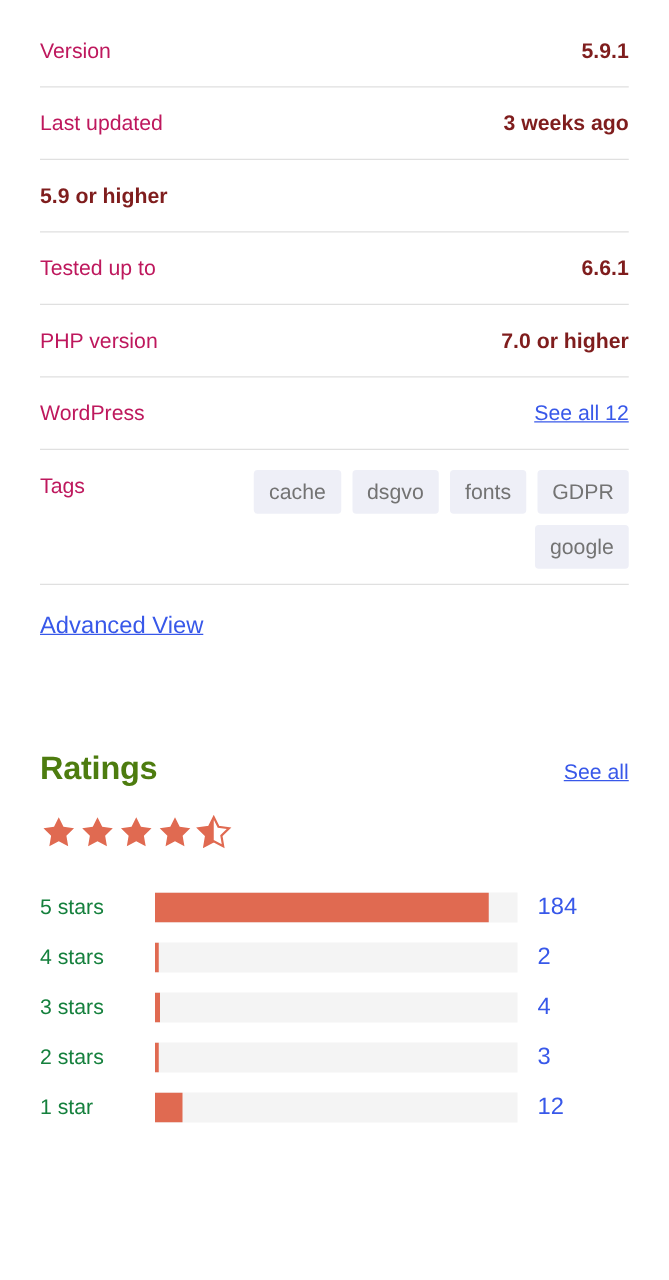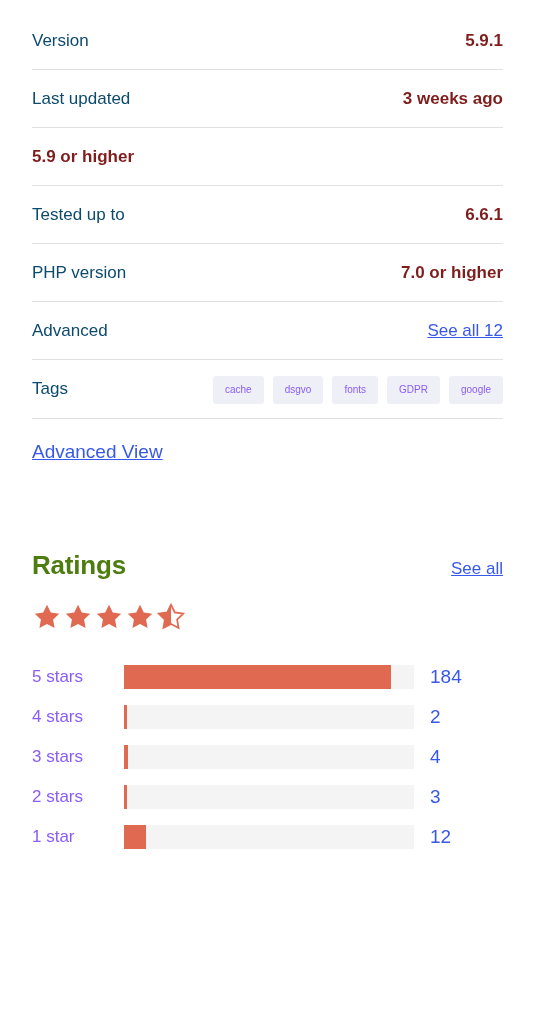--- a/index.html
+++ b/index.html
@@ -32,21 +32,21 @@
     justify-content: space-between;
     border-bottom: 1px solid #e0e0e0;
     min-height: 58px;
     box-sizing: border-box;
     padding: 16px 0 15px 0;
   }
   .meta-row:last-child { border-bottom: none; }
   .meta-label {
     font-size: 17px;
     line-height: 25px;
-    color: #0c4a6e;
+    color: #be185d;
     font-weight: 400;
     white-space: nowrap;
   }
   .meta-value {
     font-size: 17px;
     line-height: 25px;
     color: #7f1d1d;
     font-weight: 700;
     text-align: right;
   }
@@ -66,22 +66,22 @@
   }
   .tags-wrap {
     display: flex;
     flex-wrap: wrap;
     justify-content: flex-end;
     gap: 9px;
     max-width: 330px;
   }
   .tag-chip {
     background: #eeeff7;
-    color: #8b5cf6;
-    font-size: 10px;
+    color: #737373;
+    font-size: 17px;
     line-height: 1;
     padding: 9px 12px;
     border-radius: 3px;
     white-space: nowrap;
     cursor: pointer;
   }
 
   
   .section-divider {
     margin: 0 32px;
@@ -138,21 +138,21 @@
   }
   .bar-row {
     display: flex;
     align-items: center;
     height: 40px;
   }
   .bar-label {
     width: 92px;
     flex: 0 0 92px;
     font-size: 17px;
-    color: #8b5cf6;
+    color: #15803d;
     cursor: pointer;
     white-space: nowrap;
   }
   .bar-track {
     position: relative;
     width: 290px;
     height: 24px;
     background: #f4f4f4;
     overflow: hidden;
     cursor: pointer;
@@ -198,21 +198,21 @@
       <span class="meta-label">Tested up to</span>
       <span class="meta-value">6.6.1</span>
     </div>
 
     <div class="meta-row">
       <span class="meta-label">PHP version</span>
       <span class="meta-value">7.0 or higher</span>
     </div>
 
     <div class="meta-row">
-      <span class="meta-label">Advanced</span>
+      <span class="meta-label">WordPress</span>
       <a class="meta-value link">See all 12</a>
     </div>
 
     <div class="meta-row tags-row">
       <span class="meta-label">Tags</span>
       <div class="tags-wrap">
         <a class="tag-chip">cache</a>
         <a class="tag-chip">dsgvo</a>
         <a class="tag-chip">fonts</a>
         <a class="tag-chip">GDPR</a>

